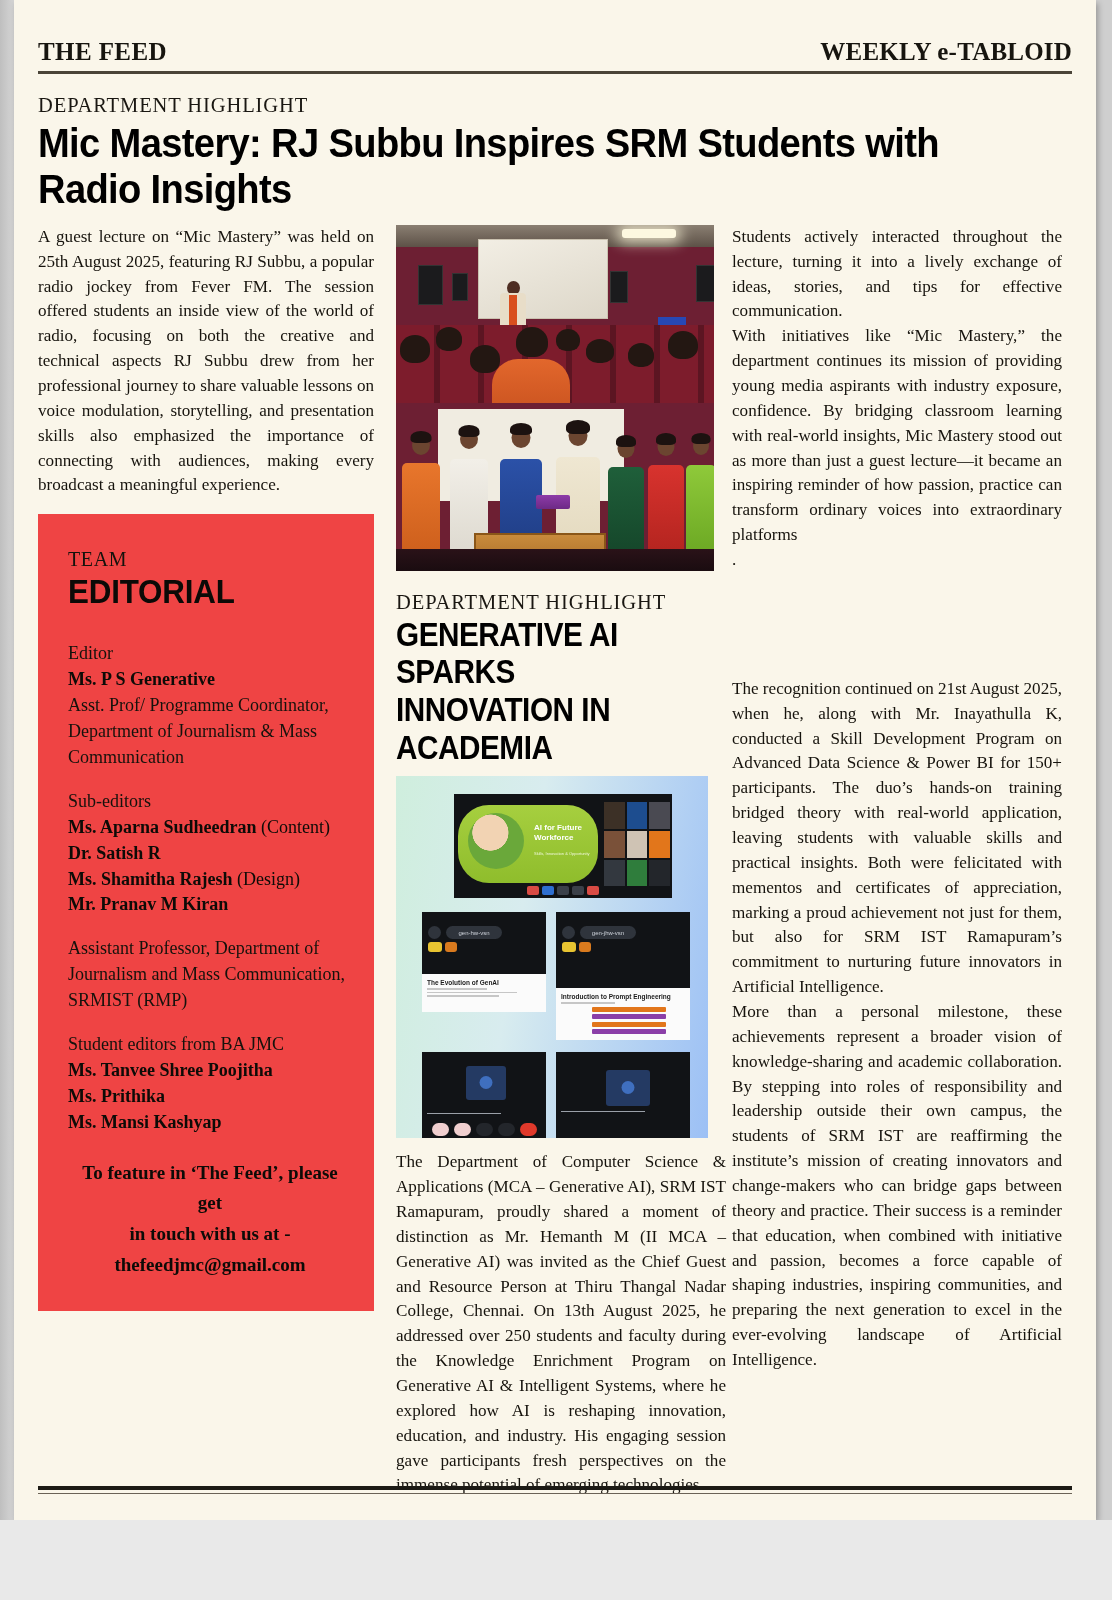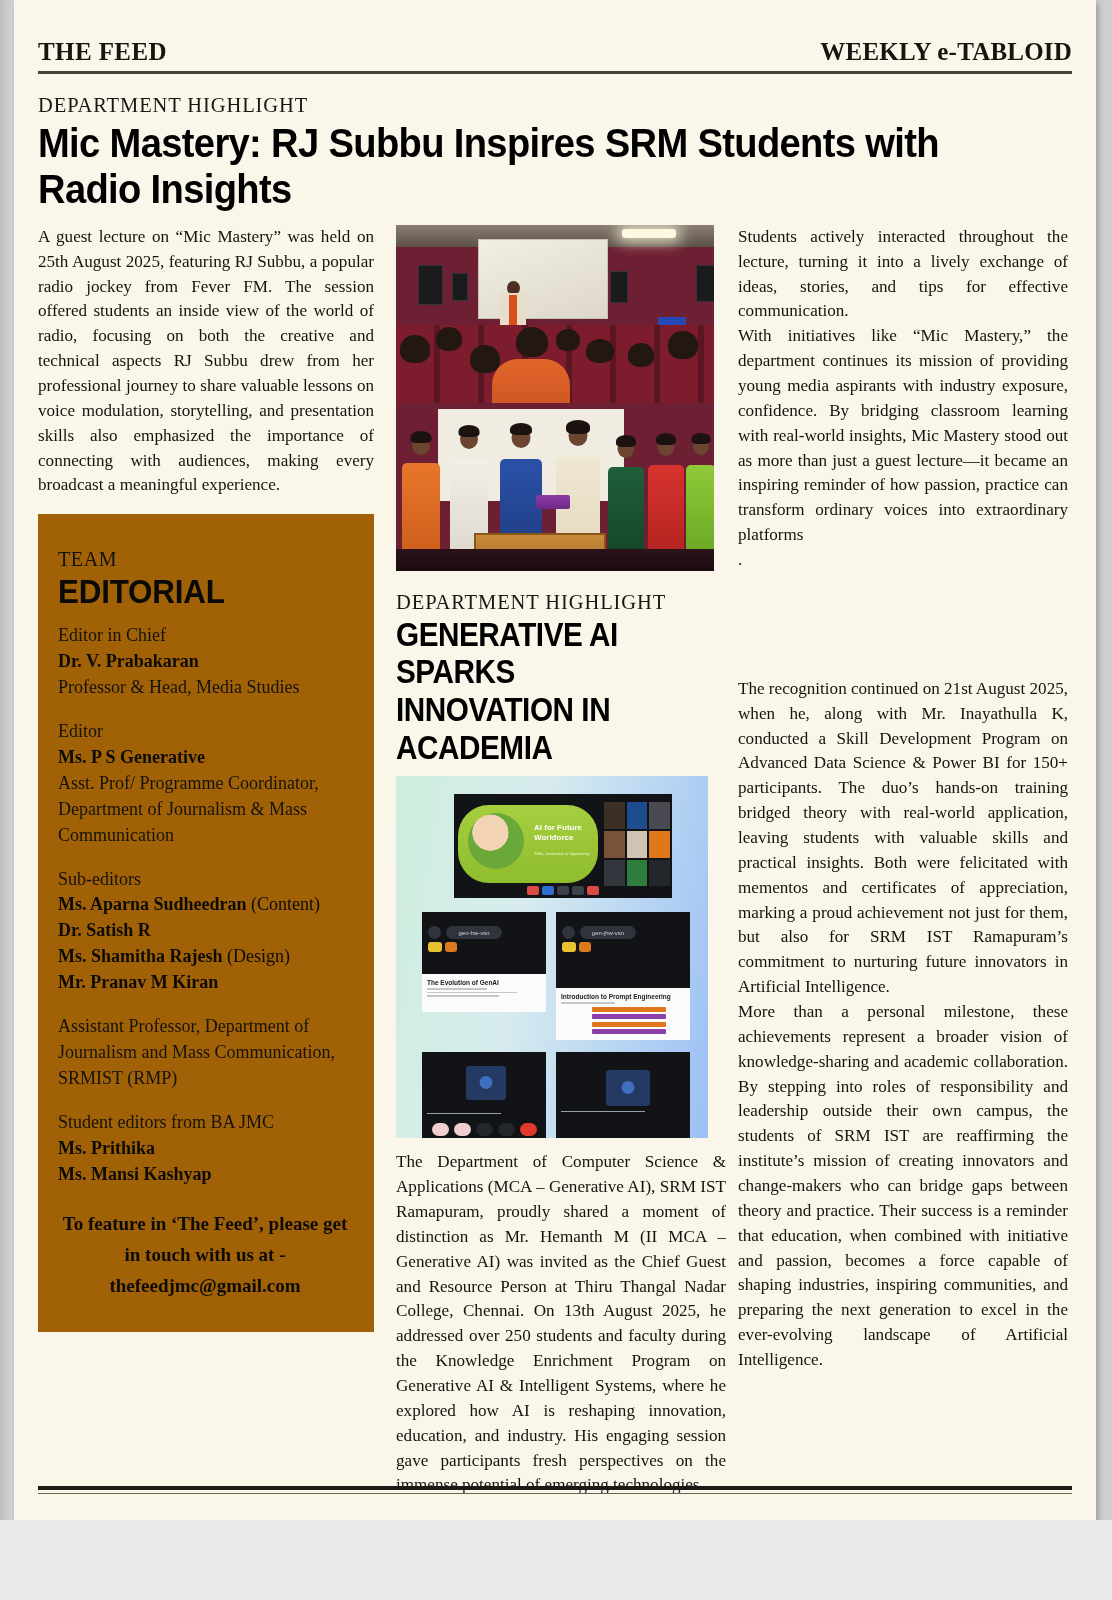--- a/index.html
+++ b/index.html
@@ -87,21 +87,21 @@
   }
 
   
   .cols {
     display: flex;
     margin-top: 12px;
     align-items: flex-start;
   }
   .col-left   { width: 336px; flex: none; }
   .col-mid    { width: 330px; flex: none; margin-left: 22px; }
-  .col-right  { width: 330px; flex: none; margin-left: 12px; }
+  .col-right  { width: 330px; flex: none; margin-left: 6px; }
 
   p.body {
     font-family: "Liberation Serif", "DejaVu Serif", serif;
     font-size: 17.1px;
     line-height: 1.455;
     text-align: justify;
     text-justify: inter-word;
     color: #16130d;
     margin: 0 0 0 0;
     hyphens: none;
@@ -247,24 +247,24 @@
   .zoomtile { position:absolute; left:44px; top:14px; width:40px; height:34px; background:#243a63; border-radius:3px; }
   .zt-circ { position:absolute; left:50%; top:30%; transform:translateX(-50%); width:13px; height:13px; border-radius:50%; background:#3f6fbf; }
   .btmbar { position:absolute; left:0; bottom:2px; width:100%; display:flex; justify-content:center; gap:5px; }
   .bb { width:17px; height:13px; border-radius:7px; background:#f0cfcf; }
   .bb.red { background:#e0392b; }
   .bb.grey{ background:#23262b; }
   .miniline { position:absolute; left:5px; height:1.4px; background:#9aa0a8; }
 
   
   .sidebar {
-    background: #a16207;
+    background: #ef4444;
     width: 336px;
     box-sizing: border-box;
-    padding: 34px 22px 30px 20px;
+    padding: 34px 22px 30px 30px;
     margin-top: 16px;
   }
   .sb-team {
     font-family: "Liberation Serif", "DejaVu Serif", serif;
     font-size: 20px; letter-spacing: 0.6px; color: #15120c;
   }
   .sb-editorial {
     font-family: "Liberation Sans Narrow", "Liberation Sans", "DejaVu Sans", sans-serif;
     font-weight: 700; font-size: 33px; letter-spacing: -0.2px;
     color: #0c0a07; margin-top: 2px; margin-bottom: 12px;
@@ -325,25 +325,20 @@
 
     <div class="cols">
 
       <div class="col-left">
         <p class="body">A guest lecture on “Mic Mastery” was held on 25th August 2025, featuring RJ Subbu, a popular radio jockey from Fever FM. The session offered students an inside view of the world of radio, focusing on both the creative and technical aspects    RJ Subbu drew from her professional journey to share valuable lessons on voice modulation, storytelling, and presentation skills also emphasized the importance of connecting with audiences, making every broadcast a meaningful experience.</p>
 
         <div class="sidebar">
           <div class="sb-team">TEAM</div>
           <div class="sb-editorial">EDITORIAL</div>
 
-          <div>
-            <div class="sb-role">Editor in Chief</div>
-            <div class="sb-name">Dr. V. Prabakaran</div>
-            <div class="sb-role">Professor &amp; Head, Media Studies</div>
-          </div>
 
           <div class="sb-gap"></div>
 
           <div>
             <div class="sb-role">Editor</div>
             <div class="sb-name">Ms. P S Generative</div>
             <div class="sb-role">Asst. Prof/ Programme Coordinator, Department of Journalism &amp; Mass Communication</div>
           </div>
 
           <div class="sb-gap"></div>
@@ -357,20 +352,21 @@
           </div>
 
           <div class="sb-gap"></div>
 
           <div class="sb-role">Assistant Professor, Department of Journalism and Mass Communication, SRMIST (RMP)</div>
 
           <div class="sb-gap"></div>
 
           <div>
             <div class="sb-role">Student editors from BA JMC</div>
+            <div class="sb-name">Ms. Tanvee Shree Poojitha</div>
             <div class="sb-name">Ms. Prithika</div>
             <div class="sb-name">Ms. Mansi Kashyap</div>
           </div>
 
           <div class="sb-contact">
             <div>To feature in ‘The Feed’, please get</div>
             <div>in touch with us at -</div>
             <div>thefeedjmc@gmail.com</div>
           </div>
         </div>

